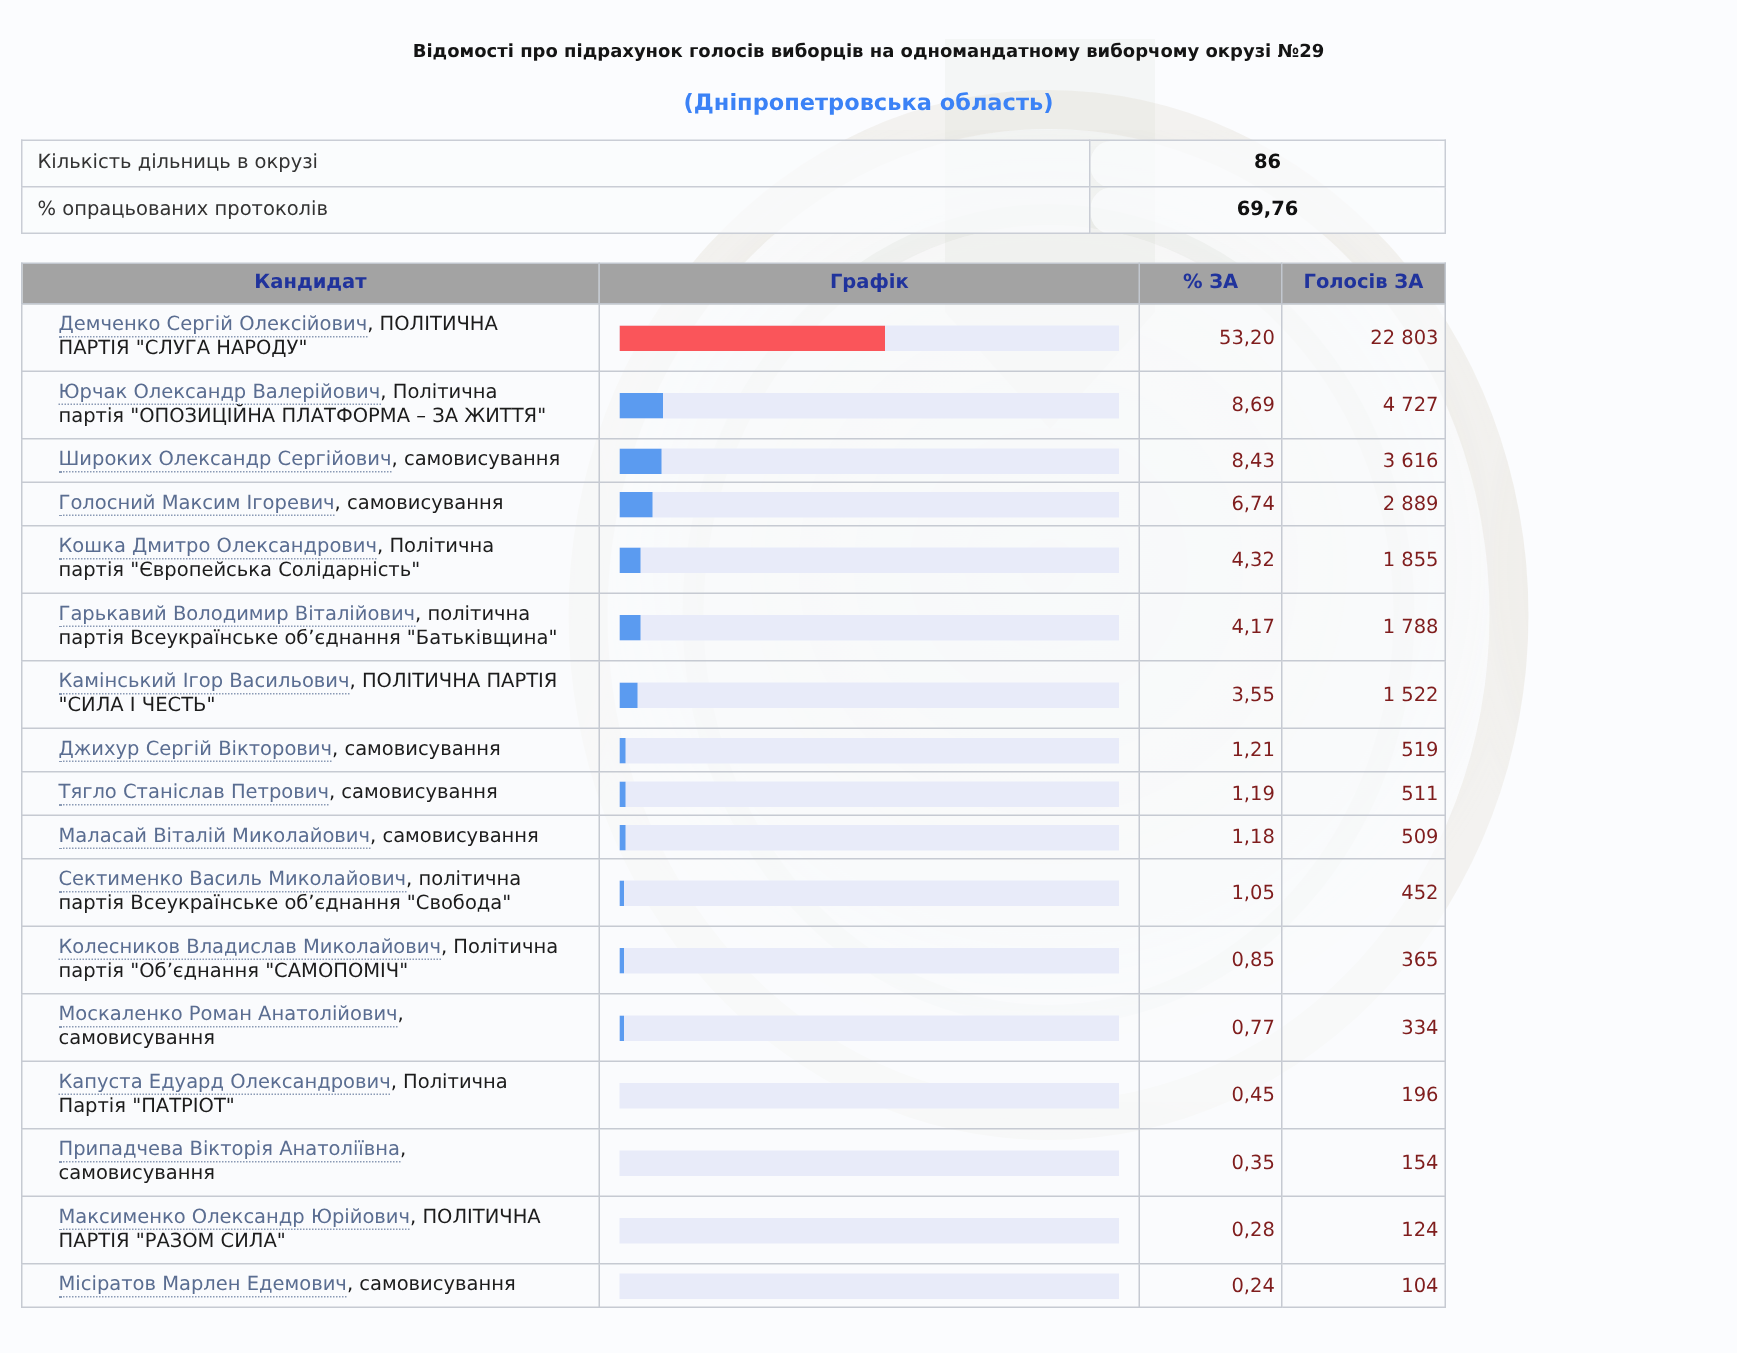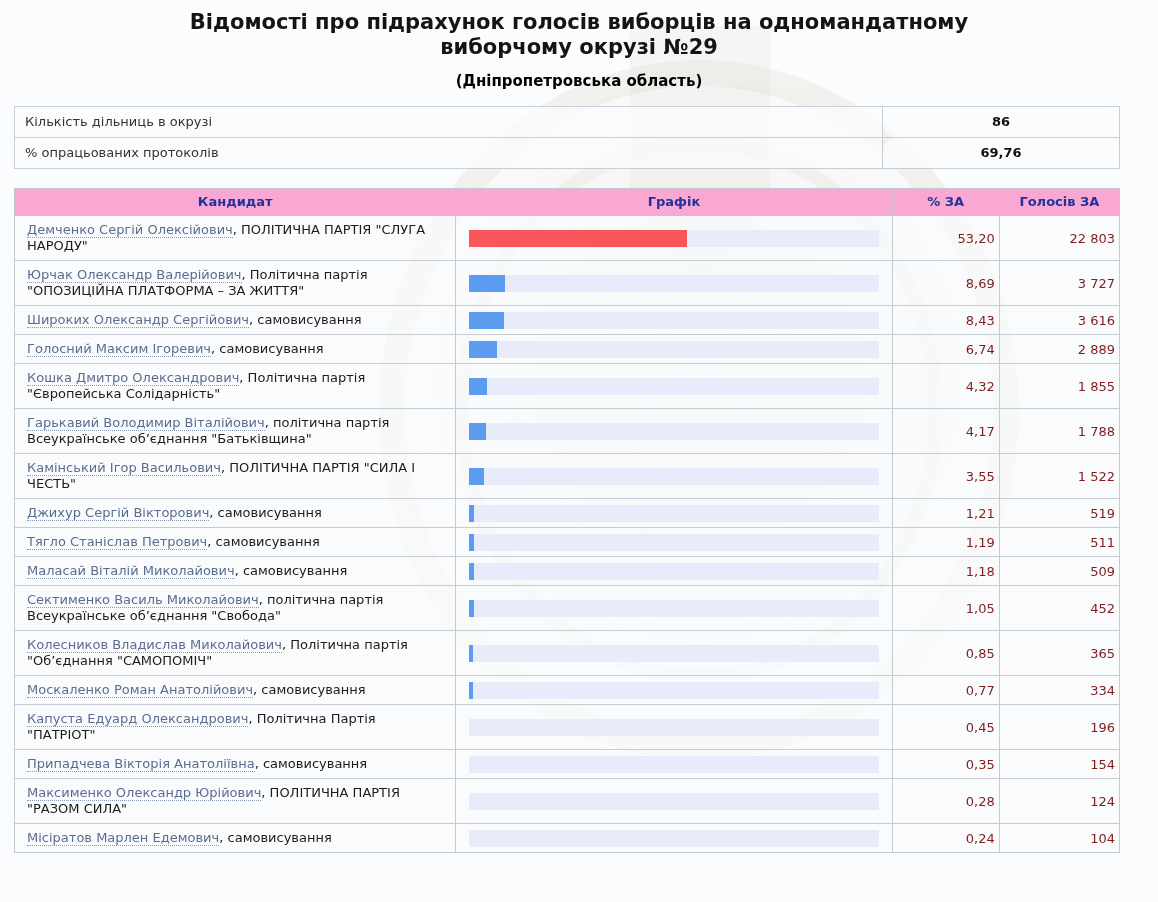--- a/index.html
+++ b/index.html
@@ -43,36 +43,36 @@
   }
 
   .page {
     position: relative;
     z-index: 1;
     padding: 8px 14px 10px 14px;
   }
 
   .page-title {
     text-align: center;
-    font-size: 21px;
+    font-size: 12px;
     font-weight: bold;
     color: #141414;
     line-height: 25px;
     max-width: 860px;
-    margin: 2px auto 0 auto;
+    margin: 14px auto 0 auto;
   }
   .page-subtitle {
     text-align: center;
     font-size: 15px;
     font-weight: bold;
-    color: #000000;
+    color: #3b82f6;
     margin-top: 12px;
   }
 
-  table { border-collapse: collapse; width: 1106px; }
+  table { border-collapse: collapse; width: 950px; }
 
   
   .summary-table { margin-top: 16px; border: 1px solid #c9cdd5; }
   .summary-table td {
     background: rgba(250, 251, 252, 0.78);
     border: 1px solid #c9cdd5;
     font-size: 13px;
     padding: 7px 10px;
     line-height: 16px;
   }
@@ -81,36 +81,36 @@
     width: 237px;
     text-align: center;
     font-weight: bold;
     color: #111;
     border-radius: 14px;
   }
 
   
   .results-table { margin-top: 19px; border: 1px solid #b9bec7; }
   .results-table th {
-    background: #f9a8d4;
+    background: #a3a3a3;
     color: #20339c;
     font-size: 13px;
     font-weight: bold;
     padding: 5px 4px;
     border: 1px solid #c2c7cf;
     text-align: center;
     line-height: 16px;
   }
   .results-table td {
     background: rgba(250, 251, 252, 0.72);
     border: 1px solid #c6cad2;
     font-size: 13px;
     vertical-align: middle;
   }
-  .cell-candidate { padding: 6px 12px; line-height: 16px; color: #1c1c1c; }
+  .cell-candidate { padding: 6px 24px; line-height: 16px; color: #1c1c1c; }
   .cell-candidate a {
     color: #5a6d91;
     text-decoration: none;
     border-bottom: 1px dotted #8a9ab5;
   }
   .cell-graph { padding: 0 13px; }
   .bar-track {
     height: 17px;
     background: #e8ebf9;
     position: relative;
@@ -170,21 +170,21 @@
   </tr>
 
   <tr>
     <td class="cell-candidate"><a href="#">Юрчак Олександр Валерійович</a><span>, Політична партія "ОПОЗИЦІЙНА ПЛАТФОРМА – ЗА ЖИТТЯ"</span></td>
     <td class="cell-graph">
       <div class="bar-track">
         <div class="bar-fill" style="width: 8.69%; background: rgb(91, 155, 240);"></div>
       </div>
     </td>
     <td class="cell-pct">8,69</td>
-    <td class="cell-votes">3 727</td>
+    <td class="cell-votes">4 727</td>
   </tr>
 
   <tr>
     <td class="cell-candidate"><a href="#">Широких Олександр Сергійович</a><span>, самовисування</span></td>
     <td class="cell-graph">
       <div class="bar-track">
         <div class="bar-fill" style="width: 8.43%; background: rgb(91, 155, 240);"></div>
       </div>
     </td>
     <td class="cell-pct">8,43</td>

